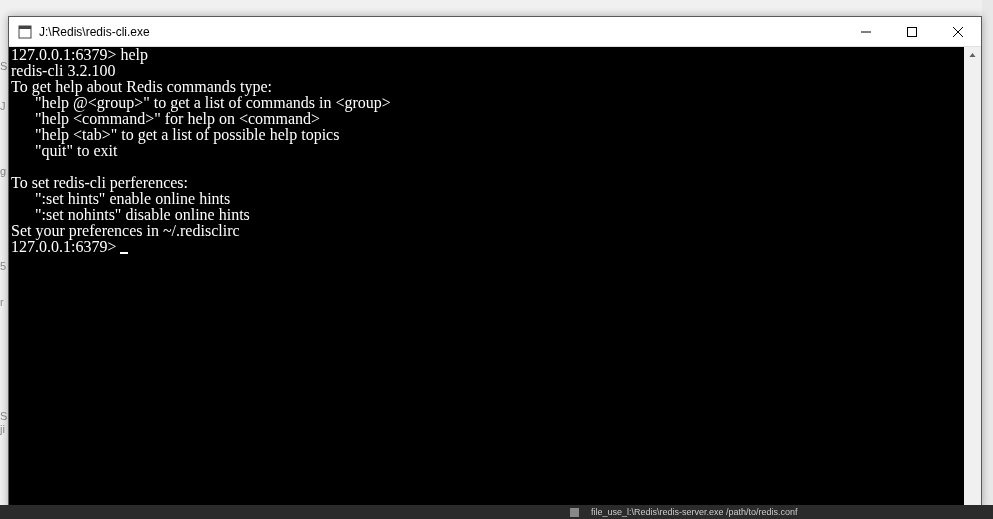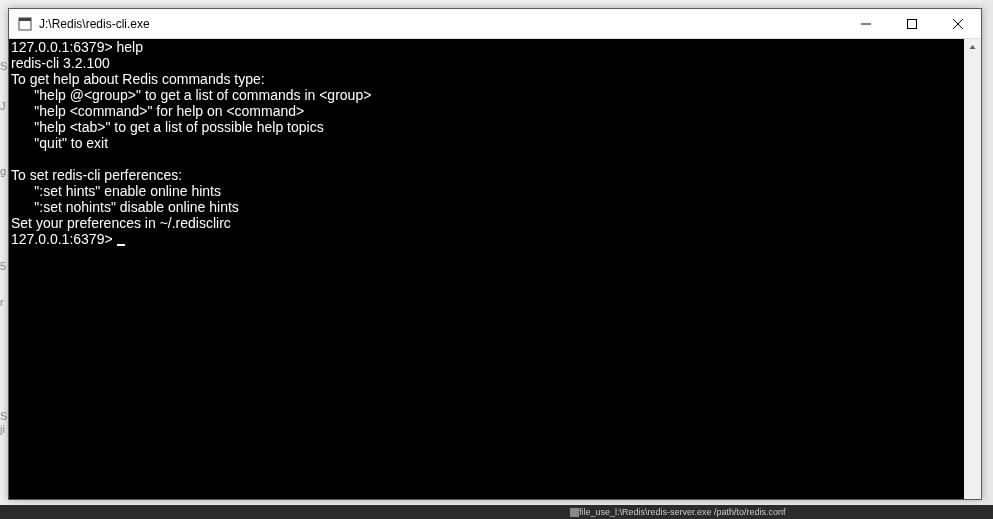--- a/index.html
+++ b/index.html
@@ -21,21 +21,21 @@
       top: 0;
       bottom: 0;
       width: 11px;
       background: #e8e8e8;
       font-size: 9px;
       color: #888;
     }
     .window {
       position: absolute;
       left: 8px;
-      top: 8px;
+      top: 16px;
       width: 974px;
       height: 492px;
       background: #fff;
       border: 1px solid #5a5a5a;
       display: flex;
       flex-direction: column;
       box-shadow: 0 0 8px rgba(0,0,0,0.3);
     }
     .titlebar {
       height: 30px;
@@ -86,22 +86,22 @@
     }
     .console-area {
       flex: 1;
       display: flex;
       min-height: 0;
     }
     .console {
       flex: 1;
       background: #000000;
       color: #ffffff;
-      font-family: Liberation Sans, sans-serif;
-      font-size: 14px;
+      font-family: Liberation Serif, serif;
+      font-size: 16px;
       line-height: 16px;
       padding: 0 2px;
       white-space: pre;
       overflow: hidden;
     }
     .scrollbar-v {
       width: 17px;
       background: #f0f0f0;
       position: relative;
     }
@@ -135,21 +135,21 @@
       background: #2b2b2b;
       display: flex;
       align-items: center;
       font-size: 9px;
       color: #ccc;
       padding-left: 570px;
     }
     .taskbar-item {
       display: flex;
       align-items: center;
-      gap: 0;
+      gap: 12px;
     }
     .taskbar-icon {
       width: 9px;
       height: 9px;
       background: #888;
     }
     .left-edge {
       position: absolute;
       left: 0;
       top: 0;

